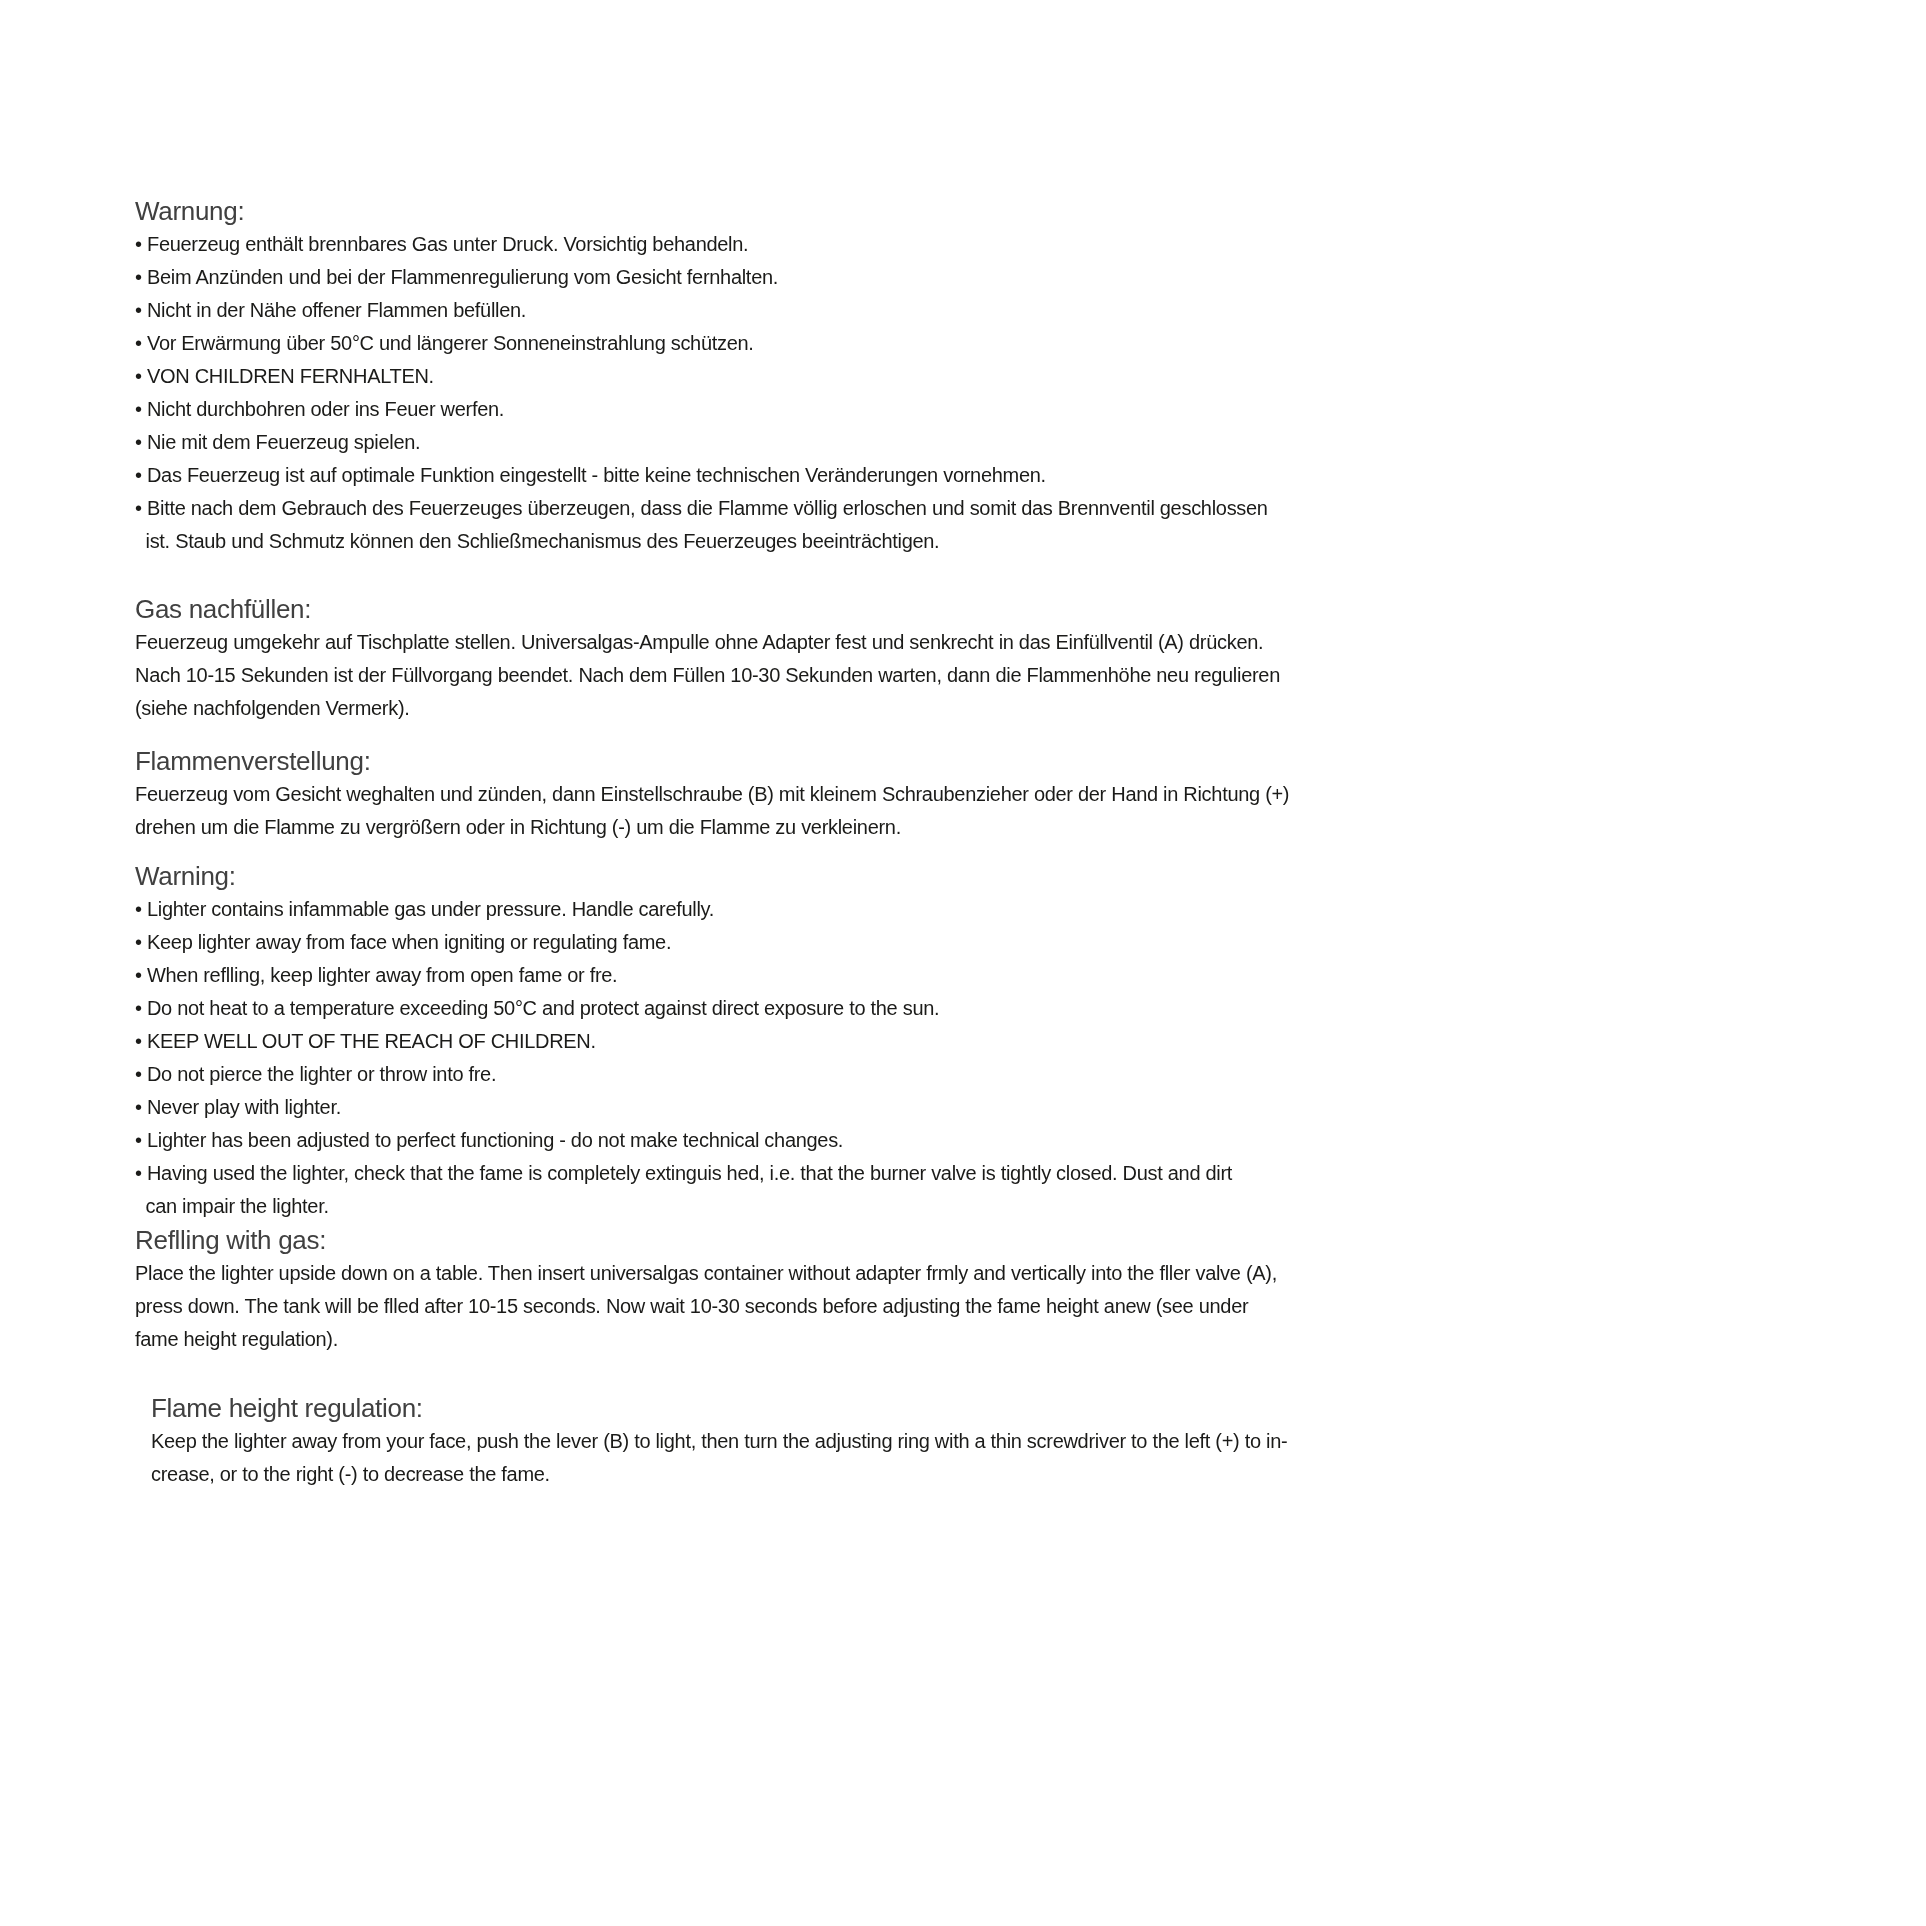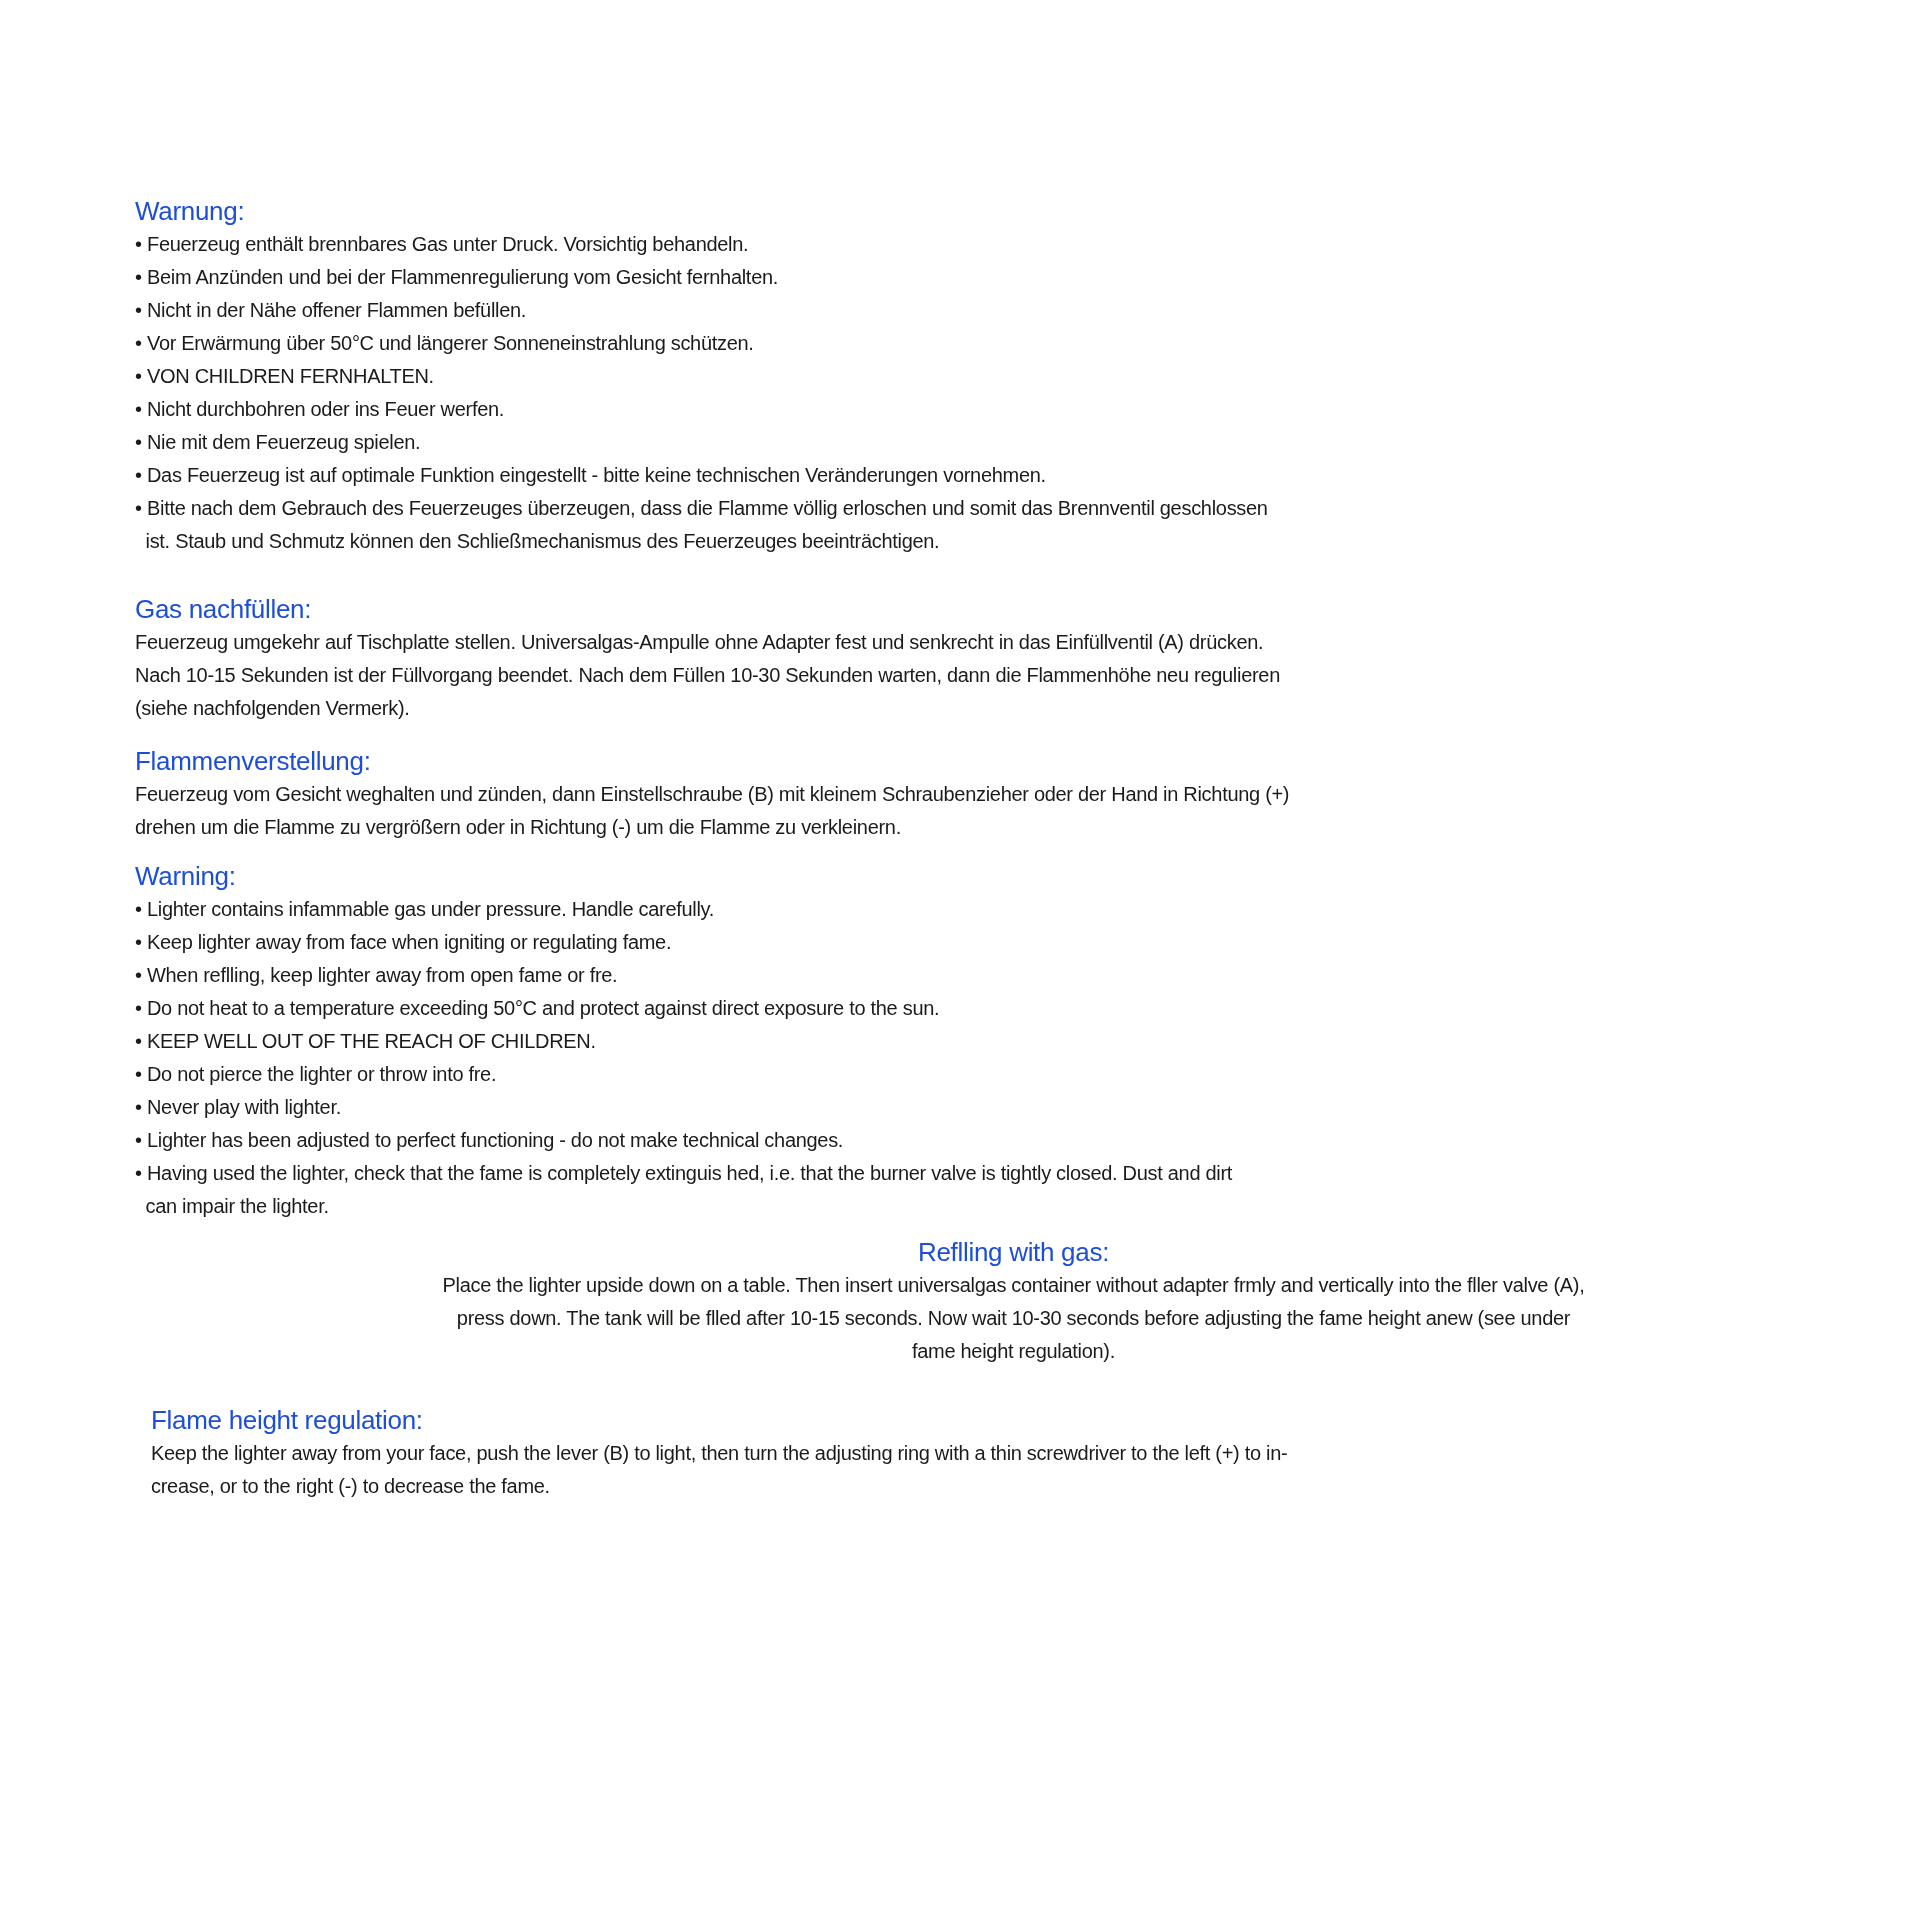--- a/index.html
+++ b/index.html
@@ -20,27 +20,27 @@
     top: 195px;
     width: 1757px;
   }
   .section {
     margin: 0;
     padding: 0;
   }
   .section.s2 { margin-top: 35px; }
   .section.s3 { margin-top: 20px; }
   .section.s4 { margin-top: 16px; }
-  .section.s5 { margin-top: 13px; text-align: center; }
+  .section.s5 { margin-top: 1px; }
   .section.s6 { margin-top: 36px; margin-left: 16px; }
   .heading {
     font-size: 26px;
     line-height: 33px;
     height: 33px;
-    color: #1d4ed8;
+    color: #404040;
     letter-spacing: -0.3px;
     white-space: pre;
   }
   .line {
     font-size: 20px;
     line-height: 33px;
     height: 33px;
     color: #1b1b19;
     letter-spacing: -0.3px;
     white-space: pre;

